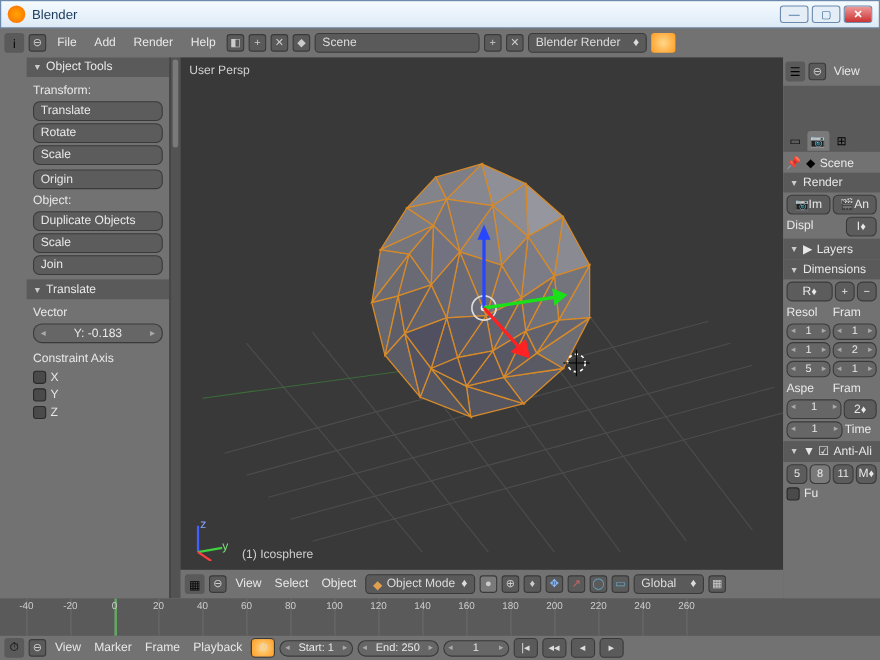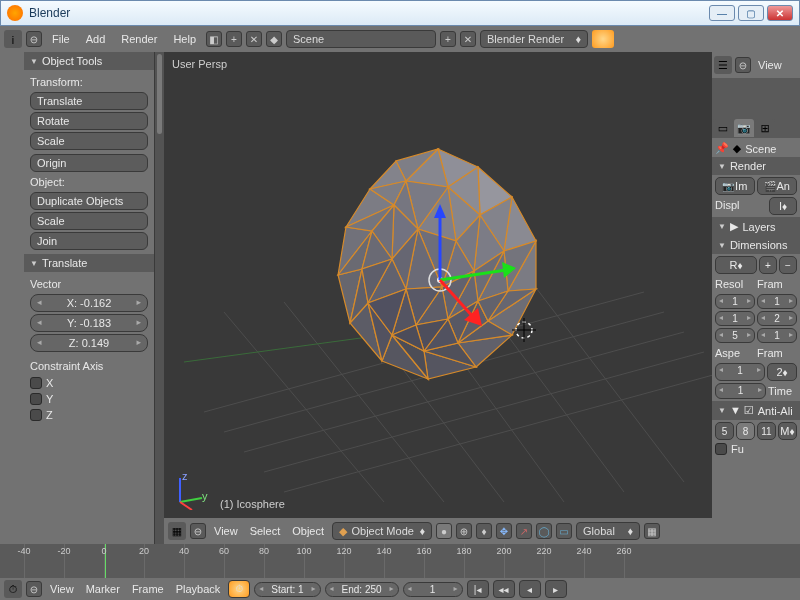--- a/index.html
+++ b/index.html
@@ -122,23 +122,21 @@
           <div class="pill-btn">Scale</div>
           <div class="pill-btn" style="margin-top:2px">Origin</div>
           <div class="label">Object:</div>
           <div class="pill-btn">Duplicate Objects</div>
           <div class="pill-btn">Scale</div>
           <div class="pill-btn">Join</div>
         </div>
         <div class="panel-title">Translate</div>
         <div class="panel-body">
           <div class="label">Vector</div>
-          <div class="num-field">X: -0.162</div>
           <div class="num-field">Y: -0.183</div>
-          <div class="num-field">Z: 0.149</div>
           <div class="label" style="margin-top:4px">Constraint Axis</div>
           <div class="checkbox">
               <div class="checkbox-box"></div>
               <span>X</span>
             </div>
           <div class="checkbox">
               <div class="checkbox-box"></div>
               <span>Y</span>
             </div>
           <div class="checkbox">

